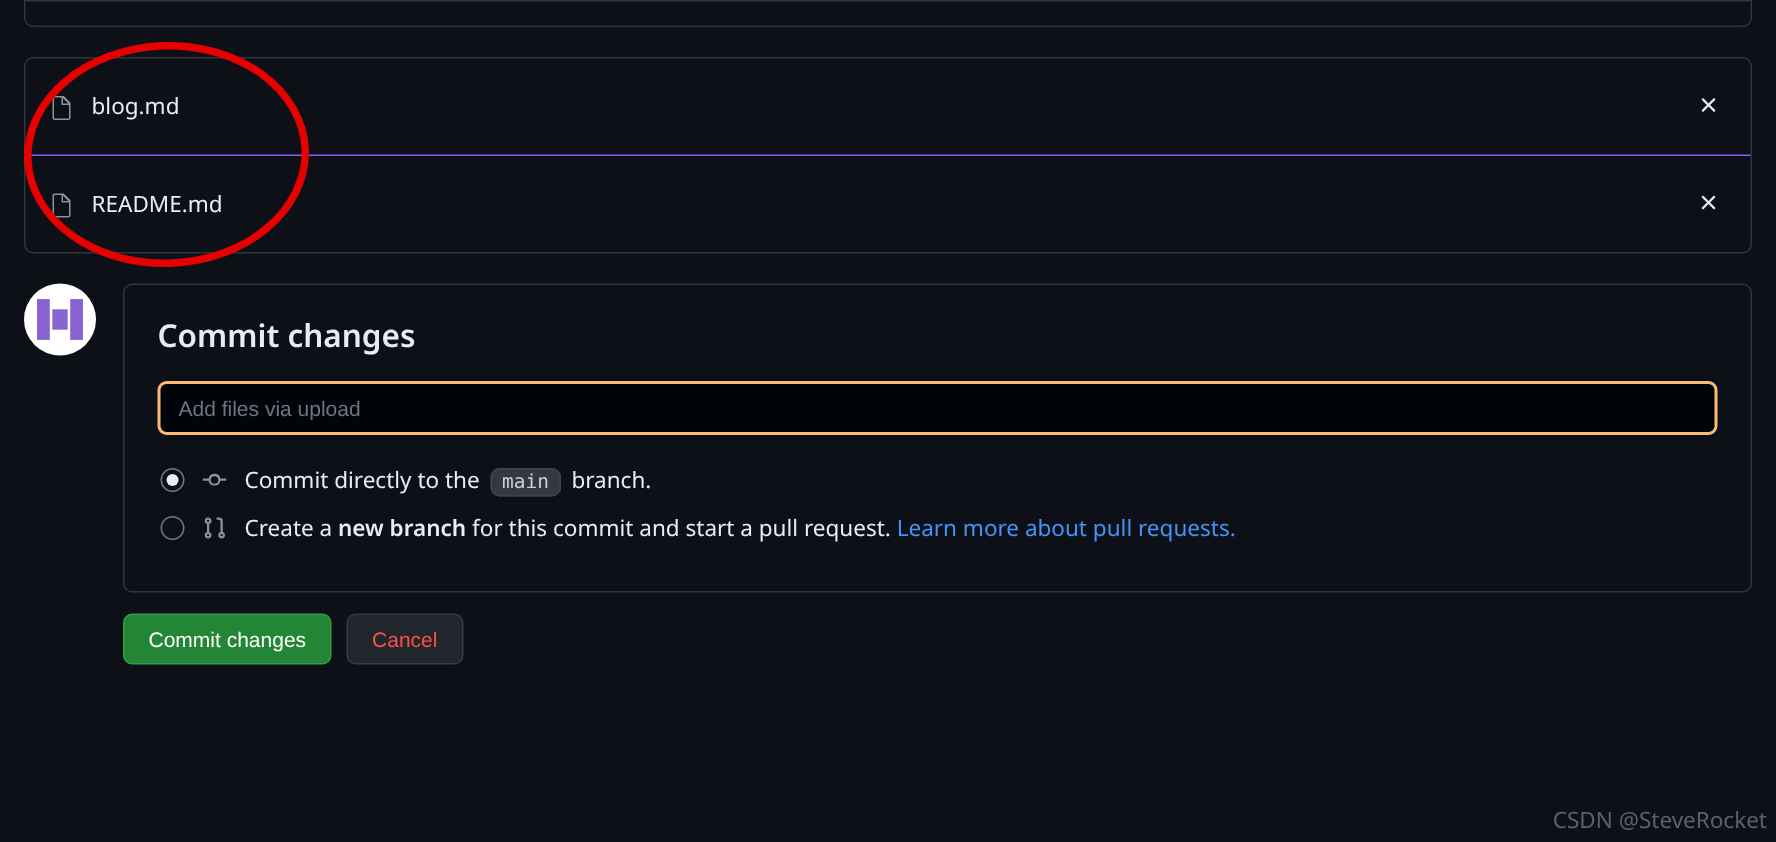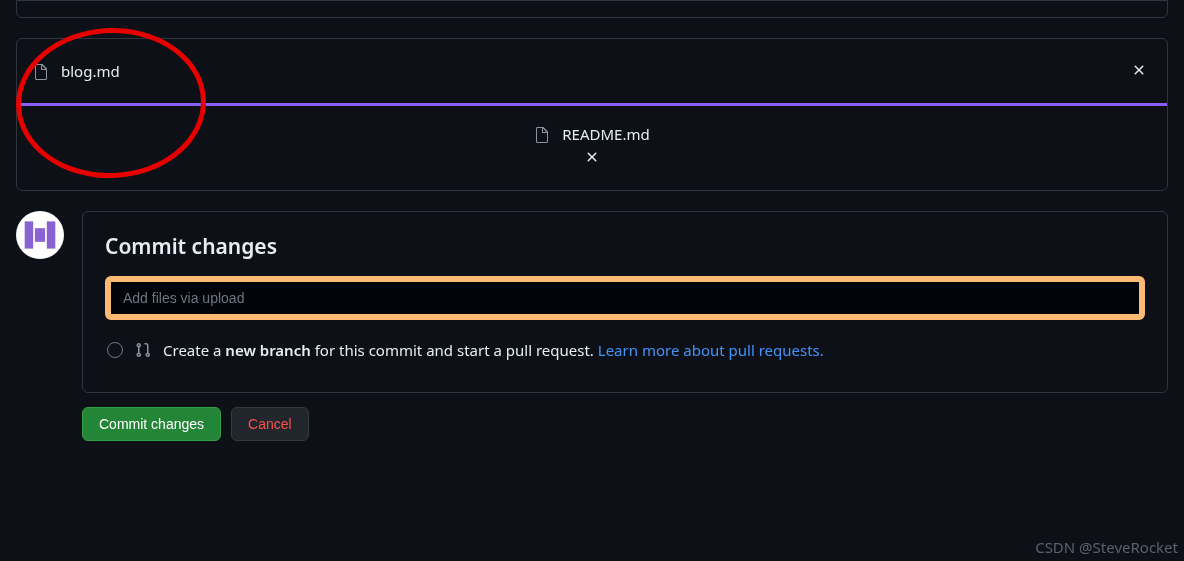--- a/index.html
+++ b/index.html
@@ -30,22 +30,21 @@
     margin-bottom: 20px;
     background: #0d1117;
   }
   .file-row {
     display: flex;
     align-items: center;
     padding: 18px 16px;
     justify-content: space-between;
   }
   .file-row + .file-row {
-    border-top: 3px solid #8b5cf6;
-    flex-direction: column;
+    border-top: 1px solid #8b5cf6;
   }
   .file-left {
     display: flex;
     align-items: flex-end;
     gap: 12px;
   }
   .file-icon svg {
     width: 16px;
     height: 18px;
     fill: #8b949e;
@@ -103,21 +102,21 @@
   .commit-title {
     font-size: 21px;
     font-weight: 600;
     margin: 0 0 16px 0;
     color: #e6edf3;
   }
   .summary-input {
     width: 100%;
     box-sizing: border-box;
     background: #010409;
-    border: 6px solid #fdba74;
+    border: 2px solid #fdba74;
     border-radius: 6px;
     color: #e6edf3;
     padding: 8px 12px;
     font-size: 14px;
     margin-bottom: 14px;
   }
   .summary-input::placeholder { color: #6e7681; }
   .desc-area {
     width: 100%;
     box-sizing: border-box;
@@ -255,20 +254,31 @@
     </div>
 
     <div style="flex:1">
       <div class="commit-box">
         <h3 class="commit-title">Commit changes</h3>
 
         <input type="text" class="summary-input" placeholder="Add files via upload" style="">
 
 
         <div class="commit-options">
+          <label class="option-row">
+            <span class="radio checked"></span>
+            <span class="opt-icon">
+              <svg viewBox="0 0 16 16">
+                  <path d="M11.93 8.5a4.002 4.002 0 0 1-7.86 0H.75a.75.75 0 0 1 0-1.5h3.32a4.002 4.002 0 0 1 7.86 0h3.32a.75.75 0 0 1 0 1.5h-3.32zM8 10.5a2.5 2.5 0 1 0 0-5 2.5 2.5 0 0 0 0 5z"></path>
+                </svg>
+            </span>
+            <span>
+              <span>Commit directly to the </span><span class="code-tag">main</span><span> branch.</span>
+            </span>
+          </label>
 
           <label class="option-row">
             <span class="radio"></span>
             <span class="opt-icon">
               <svg viewBox="0 0 16 16">
                   <path d="M1.5 3.25a2.25 2.25 0 1 1 3 2.12v5.26a2.25 2.25 0 1 1-1.5 0V5.37a2.25 2.25 0 0 1-1.5-2.12zM11 2.5h-1a.75.75 0 0 1 0-1.5h1A2.5 2.5 0 0 1 13.5 3.5v7.13a2.25 2.25 0 1 1-1.5 0V3.5a1 1 0 0 0-1-1zM3.75 2.5a.75.75 0 1 0 0 1.5.75.75 0 0 0 0-1.5zm0 9.5a.75.75 0 1 0 0 1.5.75.75 0 0 0 0-1.5zm9 0a.75.75 0 1 0 0 1.5.75.75 0 0 0 0-1.5z"></path>
                 </svg>
             </span>
             <span>
               <span>Create a </span><span class="bold">new branch</span><span> for this commit and start a pull request. </span><span class="link">Learn more about pull requests.</span>

